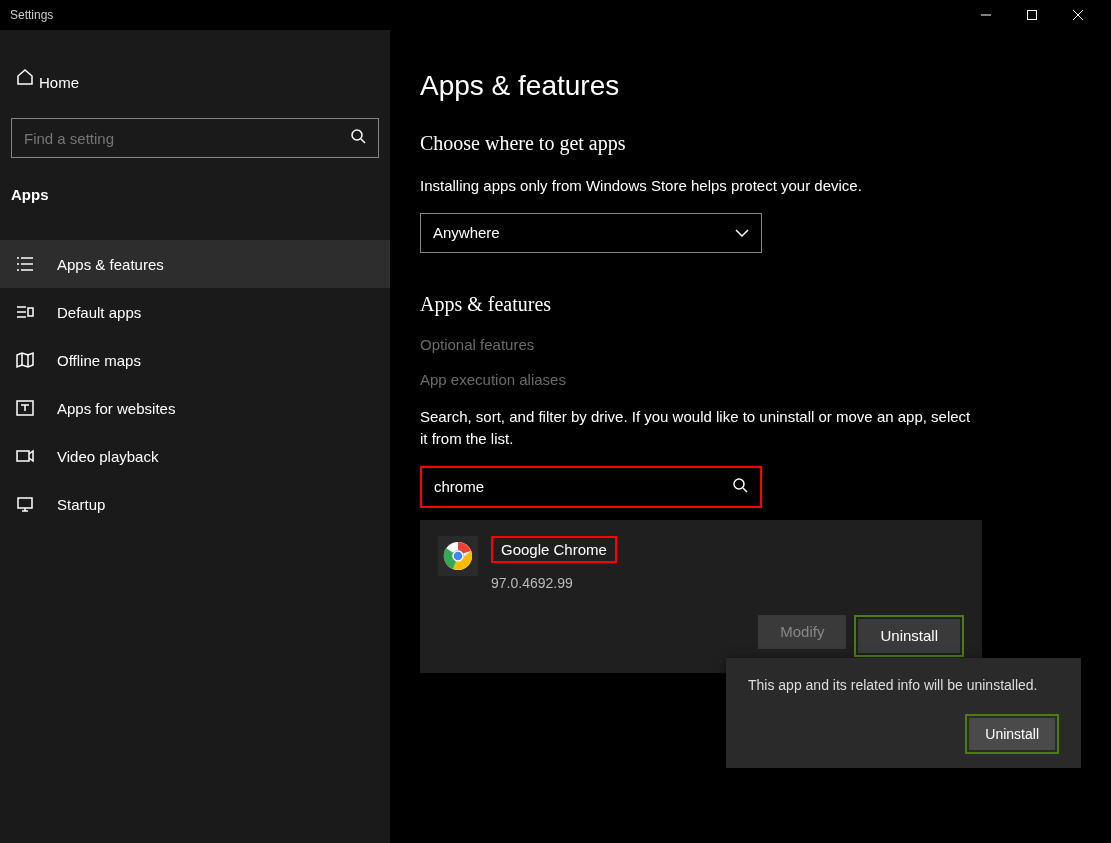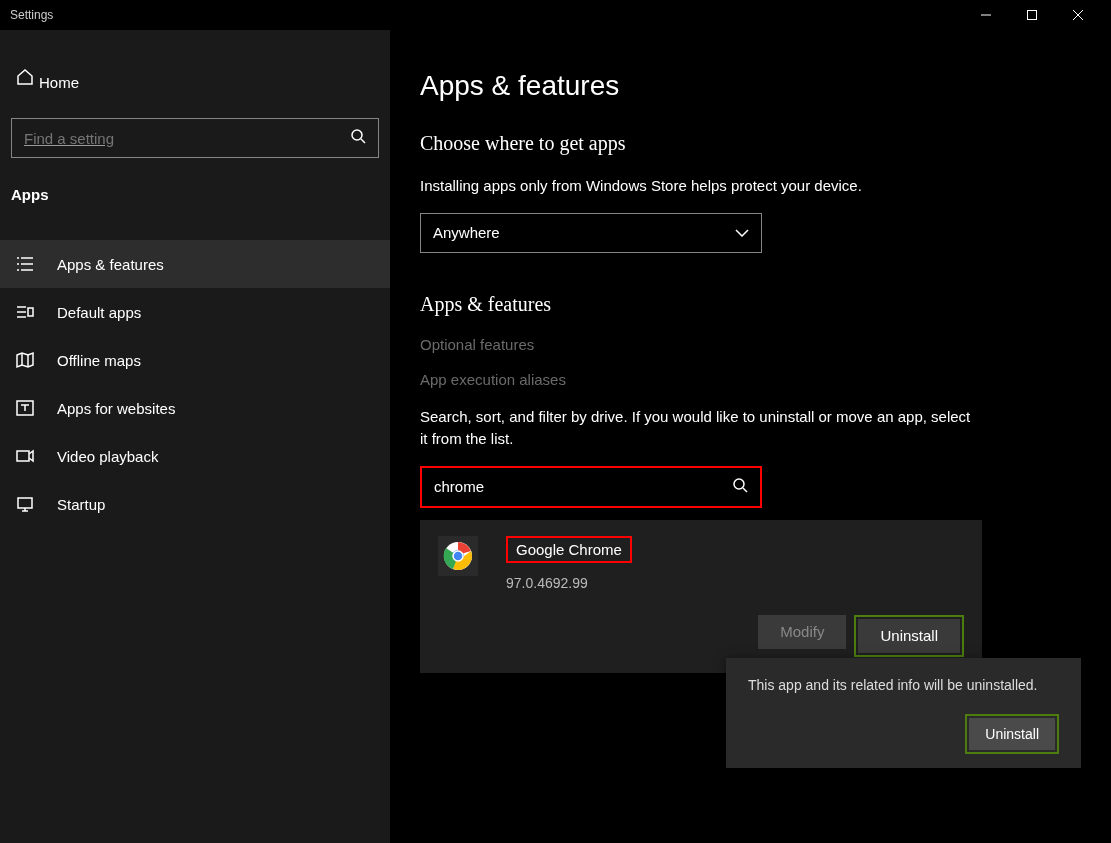--- a/index.html
+++ b/index.html
@@ -11,21 +11,21 @@
     .titlebar-btn { width: 46px; height: 30px; display: flex; align-items: center; justify-content: center; cursor: pointer; }
     .titlebar-btn svg { stroke: #fff; fill: none; }
     
     .main-container { display: flex; flex: 1; }
     
     .sidebar { width: 390px; background: #1a1a1a; padding: 0; display: flex; flex-direction: column; }
     .home-row { display: flex; align-items: flex-end; padding: 12px 15px; gap: 4px; margin-top: 25px; cursor: pointer; }
     .home-row .label { font-size: 15px; }
     
     .search-container { margin: 15px 11px 20px 11px; border: 1px solid #858585; height: 40px; display: flex; align-items: center; padding: 0 12px; }
-    .search-container input { background: transparent; border: none; color: #999; font-size: 15px; flex: 1; outline: none; text-decoration: underline; }
+    .search-container input { background: transparent; border: none; color: #999; font-size: 15px; flex: 1; outline: none; }
     .search-container .search-icon { color: #ccc; }
     
     .section-header { font-size: 15px; font-weight: 600; padding: 8px 11px 12px 11px; }
     
     .nav-items { margin-top: 25px; display: flex; flex-direction: column; }
     .nav-item { display: flex; align-items: center; padding: 14px 15px; gap: 22px; cursor: pointer; font-size: 15px; }
     .nav-item.active { background: #2d2d2d; }
     .nav-item .icon { width: 20px; height: 20px; display: flex; align-items: center; justify-content: center; }
     
     .content { flex: 1; background: #000; padding: 40px 30px 30px 30px; position: relative; }
@@ -41,21 +41,21 @@
     .link-text { color: #6a6a6a; font-size: 15px; margin-bottom: 18px; cursor: pointer; }
     
     .app-search { width: 342px; height: 42px; border: 2px solid #ff0000; display: flex; align-items: center; padding: 0 12px; margin-top: 10px; }
     .app-search input { background: transparent; border: none; color: #fff; font-size: 15px; flex: 1; outline: none; }
     
     .sort-filter { display: flex; gap: 30px; margin-top: 28px; font-size: 15px; }
     .sort-filter .row { display: flex; align-items: center; gap: 6px; cursor: pointer; }
     .sort-filter .dim { color: #ccc; }
     
     .app-card { background: #1f1f1f; margin-top: 12px; padding: 16px 18px; width: 562px; position: relative; }
-    .app-row { display: flex; align-items: flex-start; gap: 28px; }
+    .app-row { display: flex; align-items: flex-start; gap: 13px; }
     .app-icon { width: 40px; height: 40px; background: #2a2a2a; display: flex; align-items: center; justify-content: center; position: relative; }
     .app-details { display: flex; flex-direction: column; gap: 12px; }
     .app-name { font-size: 15px; border: 2px solid #ff0000; padding: 3px 8px; display: inline-block; width: fit-content; }
     .app-version { font-size: 14px; color: #bbb; }
     
     .app-buttons { display: flex; gap: 8px; justify-content: flex-end; margin-top: 24px; }
     .btn { height: 34px; padding: 0 22px; font-size: 15px; border: none; cursor: pointer; display: flex; align-items: center; }
     .btn-modify { background: #3a3a3a; color: #888; }
     .btn-uninstall { background: #3a3a3a; color: #fff; }
     .red-box { border: 2px solid #4d7c0f; padding: 2px; }

